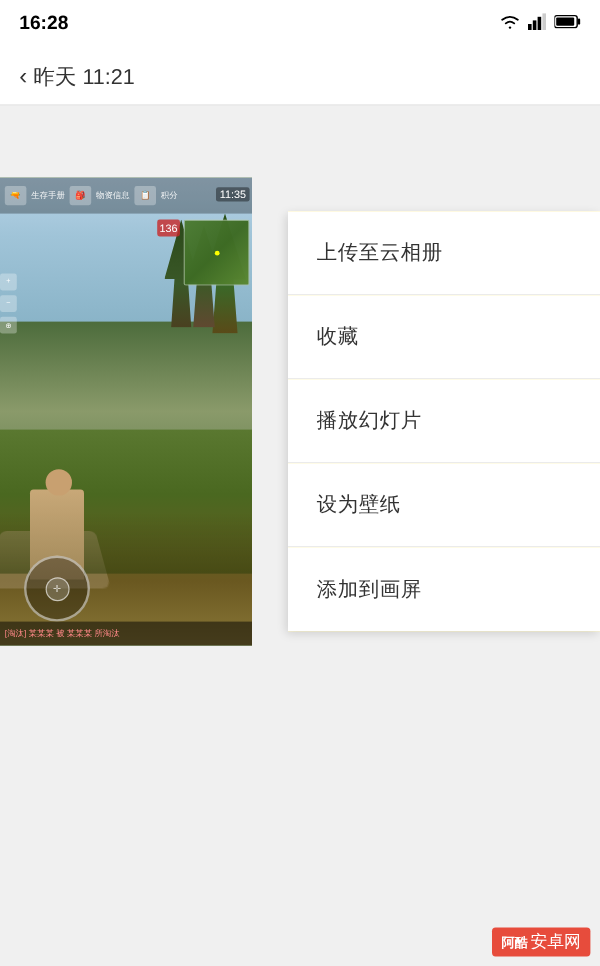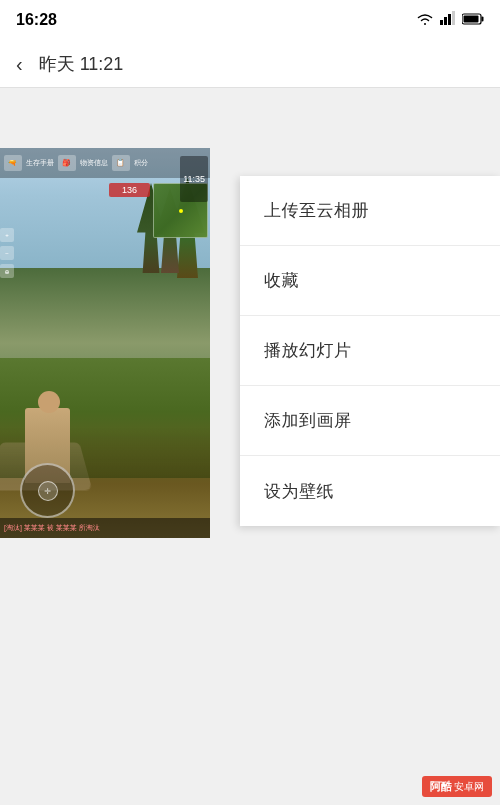--- a/index.html
+++ b/index.html
@@ -55,21 +55,21 @@
       gap: 4px;
     }
     .nav-back-arrow {
       font-size: 20px;
       color: #333;
       line-height: 1;
     }
     .nav-title {
       font-size: 18px;
       color: #333;
-      margin-left: 16px;
+      margin-left: 5px;
     }
 
     
     .content-area {
       width: 100%;
       height: calc(805px - 88px);
       background: #f0f0f0;
       position: relative;
       overflow: hidden;
     }
@@ -191,21 +191,21 @@
     }
 
     
     .kill-badge {
       position: absolute;
       top: 35px;
       right: 60px;
       background: rgba(200,40,40,0.8);
       color: #fff;
       font-size: 9px;
-      padding: 2px 13px;
+      padding: 2px 2px;
       border-radius: 2px;
     }
 
     
     .game-bottom-bar {
       position: absolute;
       bottom: 0;
       left: 0;
       right: 0;
       height: 20px;
@@ -340,21 +340,21 @@
 
     <div class="kill-badge">
       <span>136</span>
     </div>
 
     <div class="mini-map">
       <div style="position:absolute;top:0;left:0;right:0;bottom:0;background:linear-gradient(135deg,#4a7a30 0%,#3a6820 50%,#5a8830 100%);opacity:0.9;"></div>
       <div class="mini-map-dot"></div>
     </div>
 
-    <div style="position:absolute;top:8px;right:2px;background:rgba(0,0,0,0.4);color:#fff;font-size:9px;padding:18px 3px;border-radius:2px;">11:35</div>
+    <div style="position:absolute;top:8px;right:2px;background:rgba(0,0,0,0.4);color:#fff;font-size:9px;padding:1px 3px;border-radius:2px;">11:35</div>
 
     <div class="joystick">
       <div class="joystick-inner">
         <span class="joystick-arrows">✛</span>
       </div>
     </div>
 
     <div class="game-bottom-bar">
       <span class="game-bottom-text">[淘汰] 某某某 被 某某某 所淘汰</span>
     </div>
@@ -364,27 +364,27 @@
     <div class="menu-item">
       <span class="menu-item-text">上传至云相册</span>
     </div>
     <div class="menu-item">
       <span class="menu-item-text">收藏</span>
     </div>
     <div class="menu-item">
       <span class="menu-item-text">播放幻灯片</span>
     </div>
     <div class="menu-item">
+      <span class="menu-item-text">设为壁纸</span>
+    </div>
+    <div class="menu-item">
       <span class="menu-item-text">添加到画屏</span>
-    </div>
-    <div class="menu-item">
-      <span class="menu-item-text">设为壁纸</span>
     </div>
   </div>
 
   <div class="page-watermark">
     <div style="display:flex;align-items:center;gap:2px;background:#e74c3c;padding:3px 8px;border-radius:3px;">
       <span style="color:#fff;font-size:11px;font-weight:bold;text-align:right;">阿酷</span>
-      <span style="color:#fff;font-size:10px;">安卓网</span>
+      <span style="color:#fff;font-size:14px;">安卓网</span>
     </div>
   </div>
 
 </div>
 
 </body></html>

